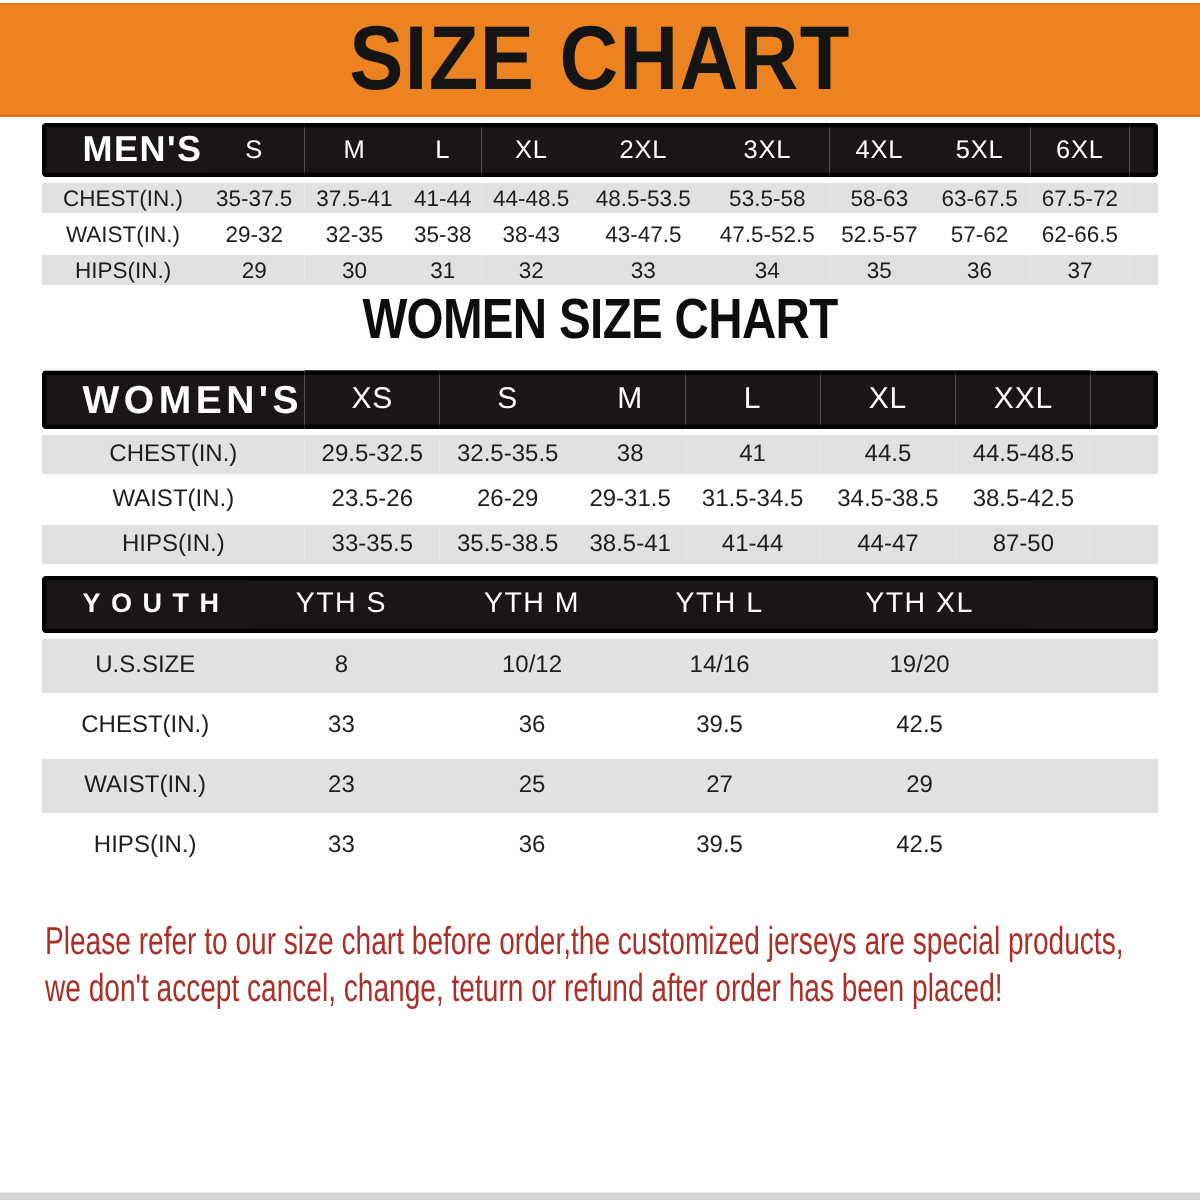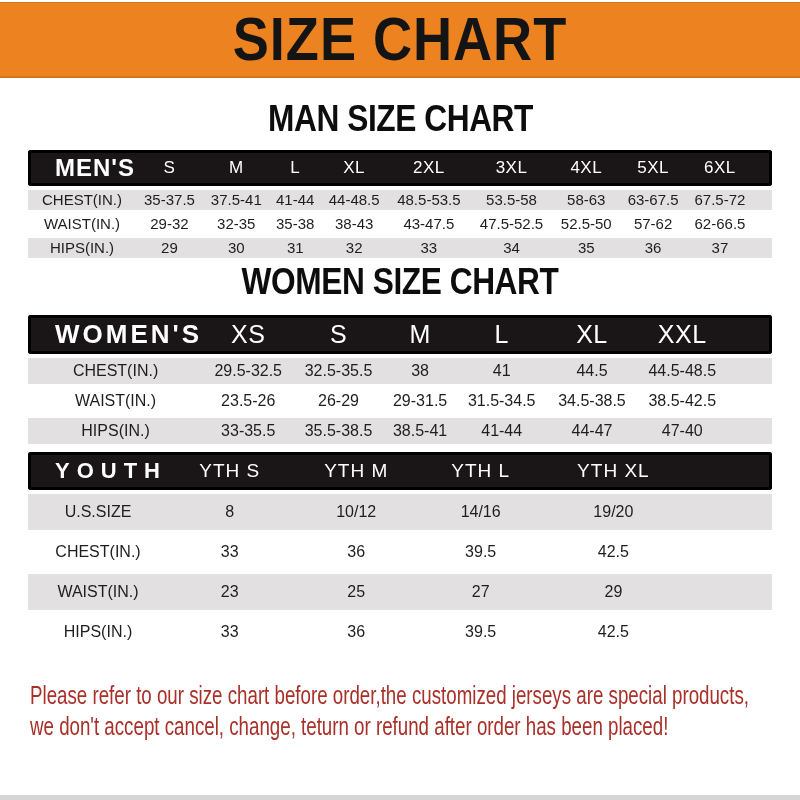--- a/index.html
+++ b/index.html
@@ -54,28 +54,28 @@
     white-space:nowrap;
   }
   .size-table tr.gray th,.size-table tr.gray td{background:var(--gray);}
   
   .t-men thead th{height:24px;font-size:17px;letter-spacing:0.5px;}
   .t-men thead th.corner{font-size:24px;letter-spacing:1px;}
   .t-men tbody th,.t-men td{height:20px;font-size:15px;}
   .t-men .rowlabel,.t-men .corner{width:14%;}
   .t-men .spacer{width:2.5%;}
   
-  .t-women thead th{height:38px;font-size:25px;letter-spacing:0.5px;}
+  .t-women thead th{height:38px;font-size:20px;letter-spacing:0.5px;}
   .t-women thead th.corner{font-size:26px;letter-spacing:3px;}
   .t-women tbody th,.t-women td{height:26px;font-size:16px;}
   .t-women .rowlabel,.t-women .corner{width:18.5%;}
   .t-women .spacer{width:6%;}
   
   .t-youth thead th{height:38px;font-size:19px;letter-spacing:1px;}
-  .t-youth thead th.corner{font-size:22px;letter-spacing:7px;}
+  .t-youth thead th.corner{font-size:18px;letter-spacing:7px;}
   .t-youth tbody th,.t-youth td{height:36px;font-size:16px;}
   .t-youth .rowlabel,.t-youth .corner{width:18.5%;}
   .t-youth .spacer{width:11.5%;}
   
   .footer{margin:26px 0 0 30px;}
   .footer-line{
     white-space:nowrap;font-size:26px;line-height:31px;color:var(--red);
     transform:scaleX(0.72);transform-origin:left center;font-weight:normal;
   }
   .bottom-strip{
@@ -83,23 +83,20 @@
   }
 </style>
 </head>
 <body>
 
 <div class="banner">
   <span class="banner-title">SIZE CHART</span>
 </div>
 
 <section class="sec-men">
-  <div class="chart-title-wrap">
-    <h2 class="chart-title" style="margin:0">MAN SIZE CHART</h2>
-  </div>
   <table class="size-table t-men">
       <thead>
         <tr>
           <th class="corner">MEN'S</th>
           <th class="sizecol">S</th>
           <th class="sizecol">M</th>
           <th class="sizecol">L</th>
           <th class="sizecol">XL</th>
           <th class="sizecol">2XL</th>
           <th class="sizecol">3XL</th>
@@ -124,21 +121,21 @@
           <td class="spacer"></td>
         </tr>
         <tr class="white">
           <th class="rowlabel">WAIST(IN.)</th>
           <td class="val">29-32</td>
           <td class="val">32-35</td>
           <td class="val">35-38</td>
           <td class="val">38-43</td>
           <td class="val">43-47.5</td>
           <td class="val">47.5-52.5</td>
-          <td class="val">52.5-50</td>
+          <td class="val">52.5-57</td>
           <td class="val">57-62</td>
           <td class="val">62-66.5</td>
           <td class="spacer"></td>
         </tr>
         <tr class="gray">
           <th class="rowlabel">HIPS(IN.)</th>
           <td class="val">29</td>
           <td class="val">30</td>
           <td class="val">31</td>
           <td class="val">32</td>
@@ -191,21 +188,21 @@
           <td class="val">38.5-42.5</td>
           <td class="spacer"></td>
         </tr>
         <tr class="gray">
           <th class="rowlabel">HIPS(IN.)</th>
           <td class="val">33-35.5</td>
           <td class="val">35.5-38.5</td>
           <td class="val">38.5-41</td>
           <td class="val">41-44</td>
           <td class="val">44-47</td>
-          <td class="val">47-40</td>
+          <td class="val">87-50</td>
           <td class="spacer"></td>
         </tr>
       </tbody>
     </table>
 </section>
 
 <section class="sec-youth">
   <table class="size-table t-youth">
       <thead>
         <tr>

